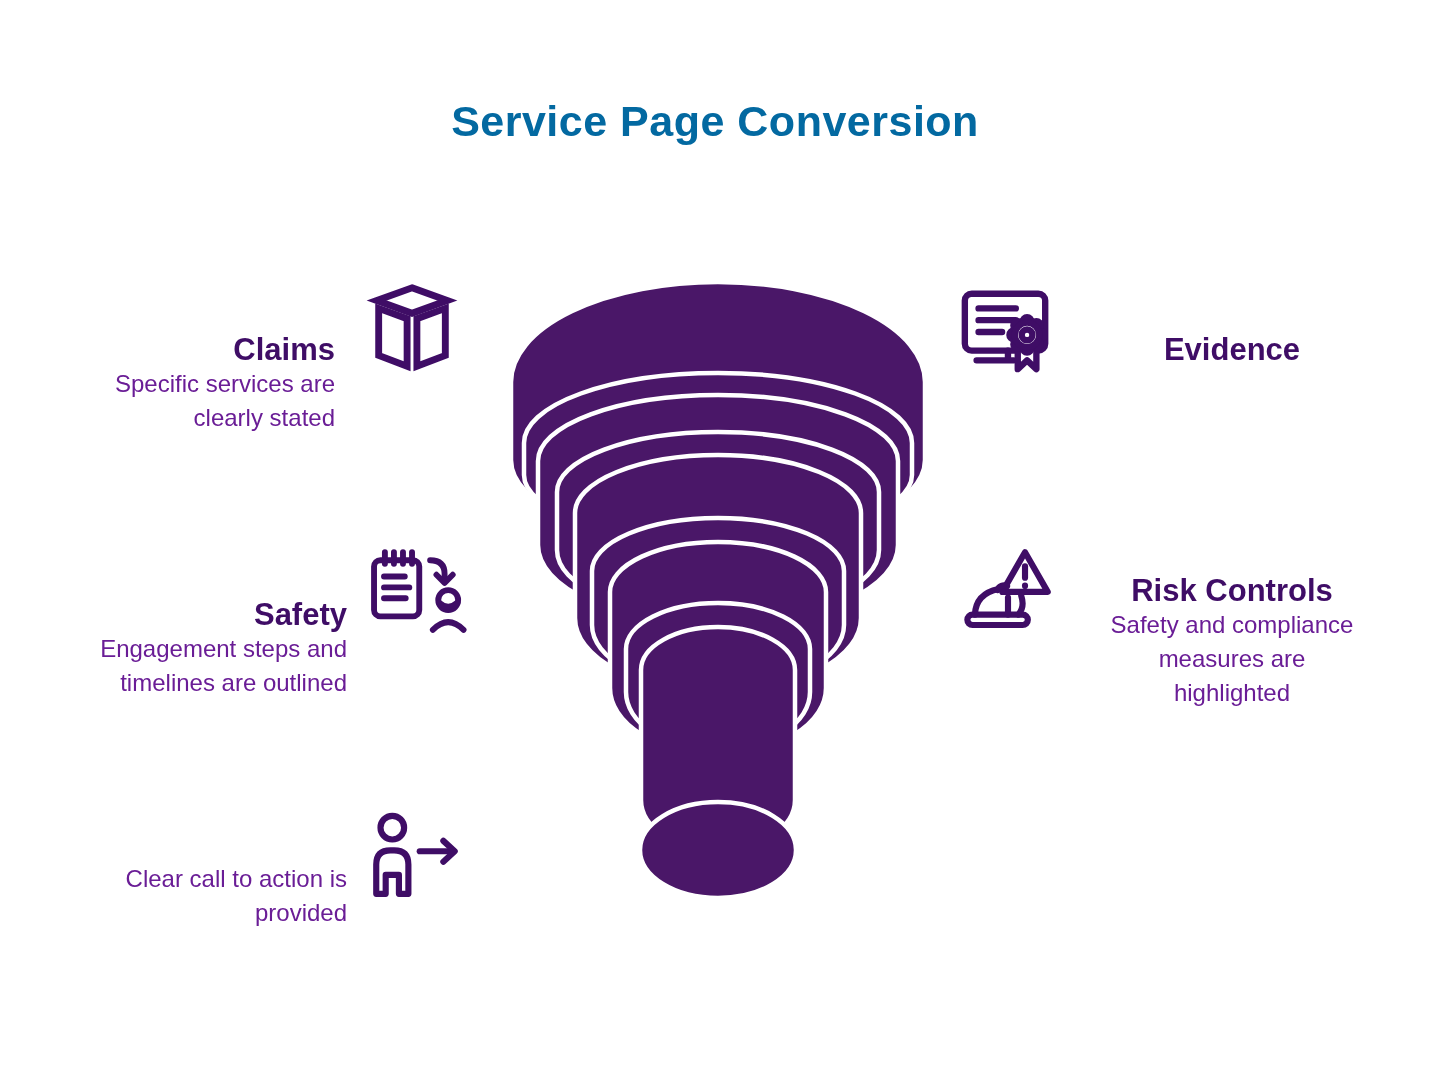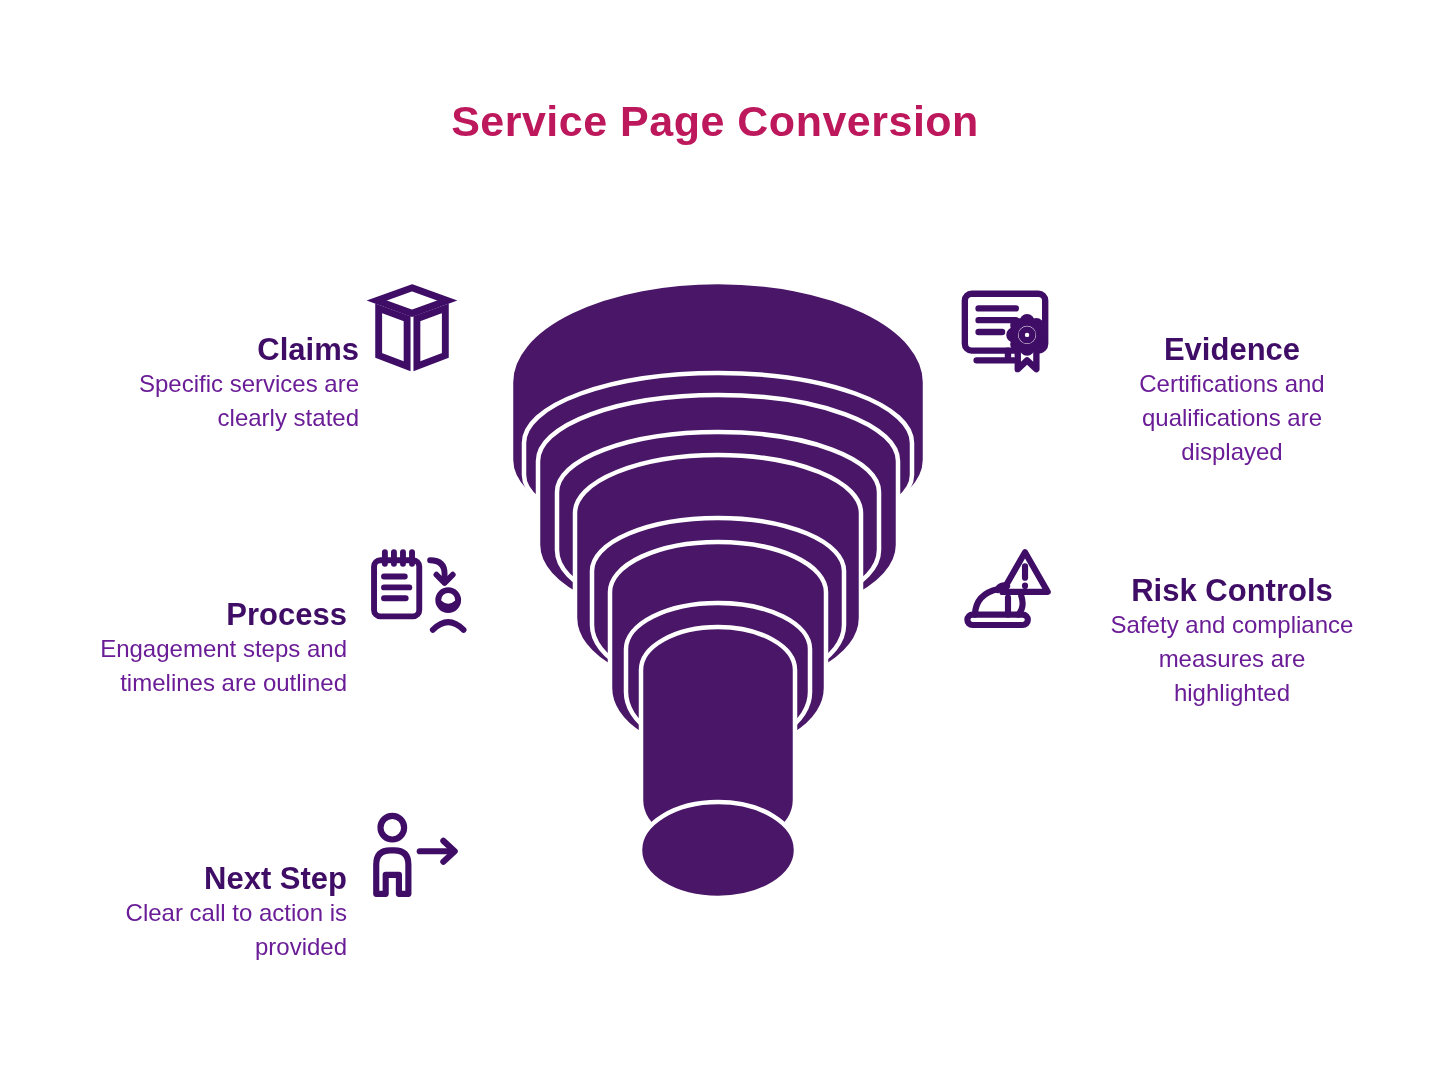--- a/index.html
+++ b/index.html
@@ -2,21 +2,21 @@
 <html><head>
 <meta charset="utf-8">
 <style>
   html,body{margin:0;padding:0;background:#ffffff;}
   .canvas{
     position:relative;width:1430px;height:1078px;background:#ffffff;
     font-family:"Liberation Sans", sans-serif;overflow:hidden;
   }
   .title{
     position:absolute;left:0;top:97px;width:1430px;text-align:center;
-    font-size:43px;font-weight:bold;color:#be185d;letter-spacing:.5px;
+    font-size:43px;font-weight:bold;color:#0369a1;letter-spacing:.5px;
   }
   .funnel-svg{position:absolute;left:0;top:0;width:1430px;height:1078px;}
   .funnel-svg path,.funnel-svg ellipse{fill:#4a1768;stroke:#ffffff;stroke-width:4.5;}
   .item{position:absolute;}
   .item .heading{font-size:31px;font-weight:bold;color:#3f0d66;line-height:1.1;}
   .item .desc{font-size:24px;color:#6a1d96;line-height:34px;white-space:pre-line;}
   .item.left{text-align:right;}
   .item.right{text-align:center;}
   .icon{position:absolute;}
   .icon svg{display:block;}
@@ -44,54 +44,53 @@
     <ellipse cx="718" cy="850" rx="78" ry="48"></ellipse>
   </svg>
 
   <div class="icon" style="left:363px;top:278px;">
     <svg width="98" height="98" viewBox="0 0 100 100">
       <path class="ic-miter" d="M 50 10 L 86 23 L 50 36 L 14 23 Z"></path>
       <path class="ic-miter" d="M 16 31 L 45 41.5 L 45 90 L 16 79 Z"></path>
       <path class="ic-miter" d="M 84 31 L 55 41.5 L 55 90 L 84 79 Z"></path>
     </svg>
   </div>
-  <div class="item left" style="left:74px;top:333px;width:285px;">
+  <div class="item left" style="left:50px;top:333px;width:285px;">
     <div class="heading">Claims</div>
     <div class="desc">Specific services are
 clearly stated</div>
   </div>
 
   <div class="icon" style="left:365px;top:543px;">
     <svg width="104" height="96" viewBox="0 0 115 100">
       <rect class="ic" x="10" y="16" width="50" height="62" rx="7"></rect>
       <path class="ic" d="M 22 7 V 20 M 32 7 V 20 M 42 7 V 20 M 52 7 V 20"></path>
       <path class="ic" d="M 21 34 H 44 M 21 46 H 49 M 21 58 H 45"></path>
       <path class="ic" d="M 72 16 q 16 0 16 15 v 7"></path>
       <path class="ic" d="M 79 32 l 9 9 l 9 -9"></path>
       <circle class="ic" cx="92" cy="60" r="11"></circle>
       <path class="ic" d="M 82 63 q 10 9 20 0"></path>
       <path class="ic" d="M 75 93 q 17 -17 34 0"></path>
     </svg>
   </div>
   <div class="item left" style="left:62px;top:598px;width:285px;">
-    <div class="heading">Process</div>
+    <div class="heading">Safety</div>
     <div class="desc">Engagement steps and
 timelines are outlined</div>
   </div>
 
   <div class="icon" style="left:363px;top:808px;">
     <svg width="104" height="96" viewBox="0 0 110 100">
       <circle class="ic" cx="31" cy="20" r="12.5"></circle>
       <path class="ic" d="M 14 90 V 59 Q 14 44 29 44 H 33 Q 48 44 48 59 V 90 H 38 V 70 H 24 V 90 Z"></path>
       <path class="ic" d="M 60 45 H 96"></path>
       <path class="ic" d="M 85 34 L 97 45 L 85 56"></path>
     </svg>
   </div>
   <div class="item left" style="left:62px;top:862px;width:285px;">
-    <div class="heading">Next Step</div>
     <div class="desc">Clear call to action is
 provided</div>
   </div>
 
   <div class="icon" style="left:956px;top:280px;">
     <svg width="100" height="98" viewBox="0 0 100 100">
       <rect class="ic" x="8" y="14" width="82" height="58" rx="7"></rect>
       <path class="ic" d="M 22 29 H 60 M 22 41 H 60 M 22 53 H 46"></path>
       <path class="ic" d="M 52 72 V 82 M 20 82 H 58"></path>
       <path class="ic-fill" d="M 62 60 V 91 L 71.5 82 L 81 91 V 60 Z"></path>
@@ -102,23 +101,20 @@
       <circle class="ic-fill" cx="58" cy="56" r="4.5"></circle>
       <circle class="ic-fill" cx="62" cy="46.5" r="4.5"></circle>
       <circle class="ic-fill" cx="71.5" cy="42.5" r="4.5"></circle>
       <circle class="ic-fill" cx="81" cy="46.5" r="4.5"></circle>
       <circle class="ic-fill" cx="71.5" cy="56" r="12.5"></circle>
       <circle class="ic" cx="71.5" cy="56" r="5.5"></circle>
     </svg>
   </div>
   <div class="item right" style="left:1082px;top:333px;width:300px;">
     <div class="heading">Evidence</div>
-    <div class="desc">Certifications and
-qualifications are
-displayed</div>
   </div>
 
   <div class="icon" style="left:956px;top:541px;">
     <svg width="104" height="98" viewBox="0 0 110 100">
       <path class="ic" d="M 73 10 L 97 52 H 49 Z"></path>
       <path class="ic" d="M 73 25 V 37"></path>
       <path class="ic" d="M 73 45.2 V 45.8"></path>
       <rect class="ic" x="12" y="76" width="64" height="11" rx="5.5"></rect>
       <path class="ic" d="M 20 76 Q 21 54 45 49"></path>
       <path class="ic" d="M 44 50 a 7 7 0 0 1 10 -4"></path>

